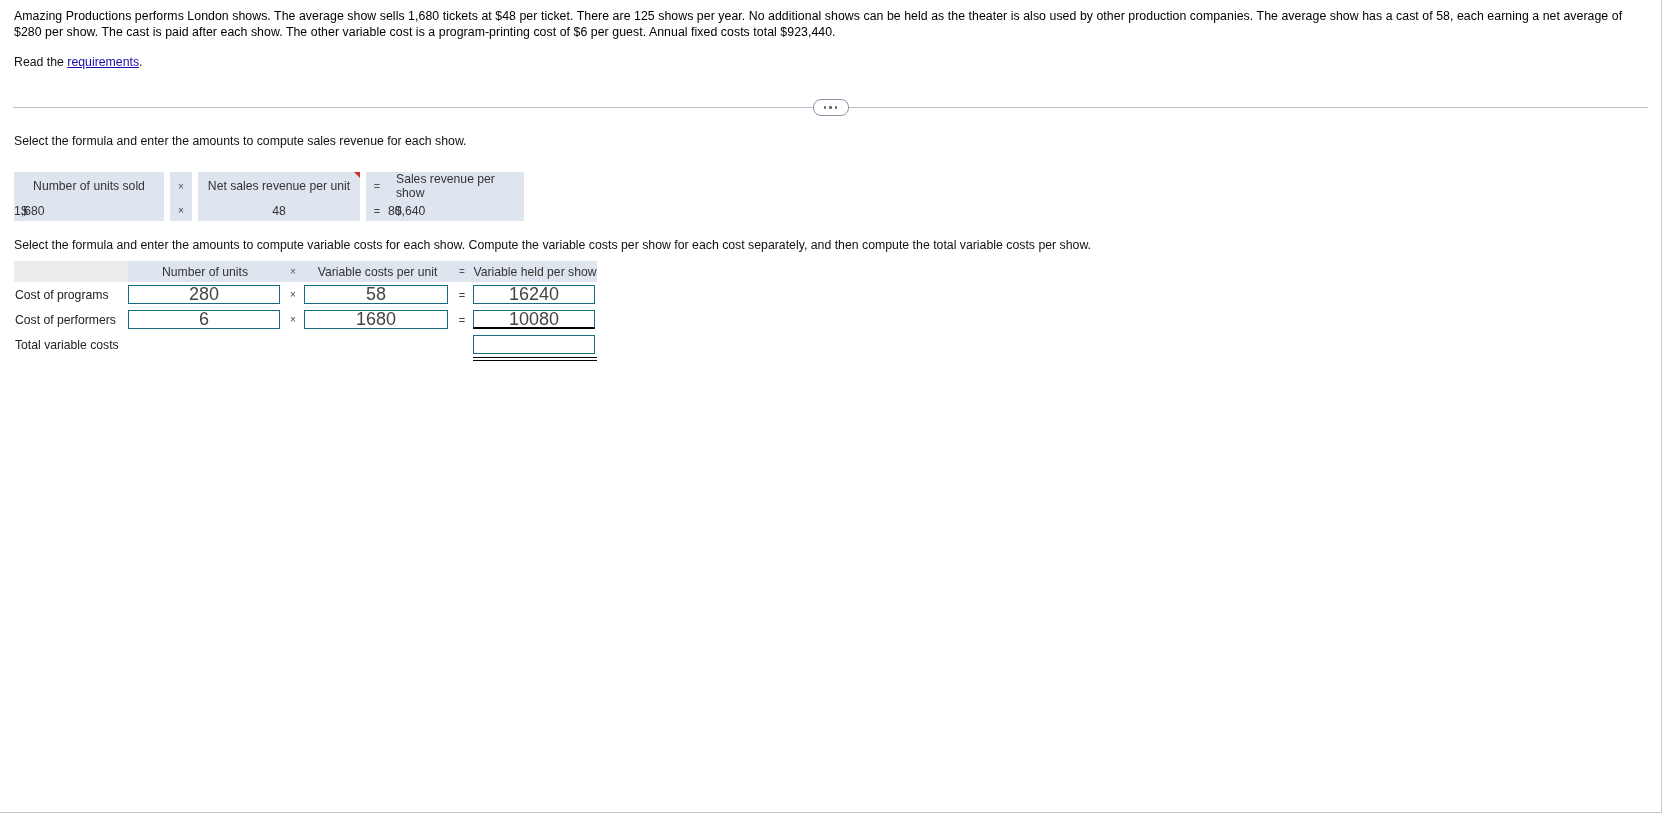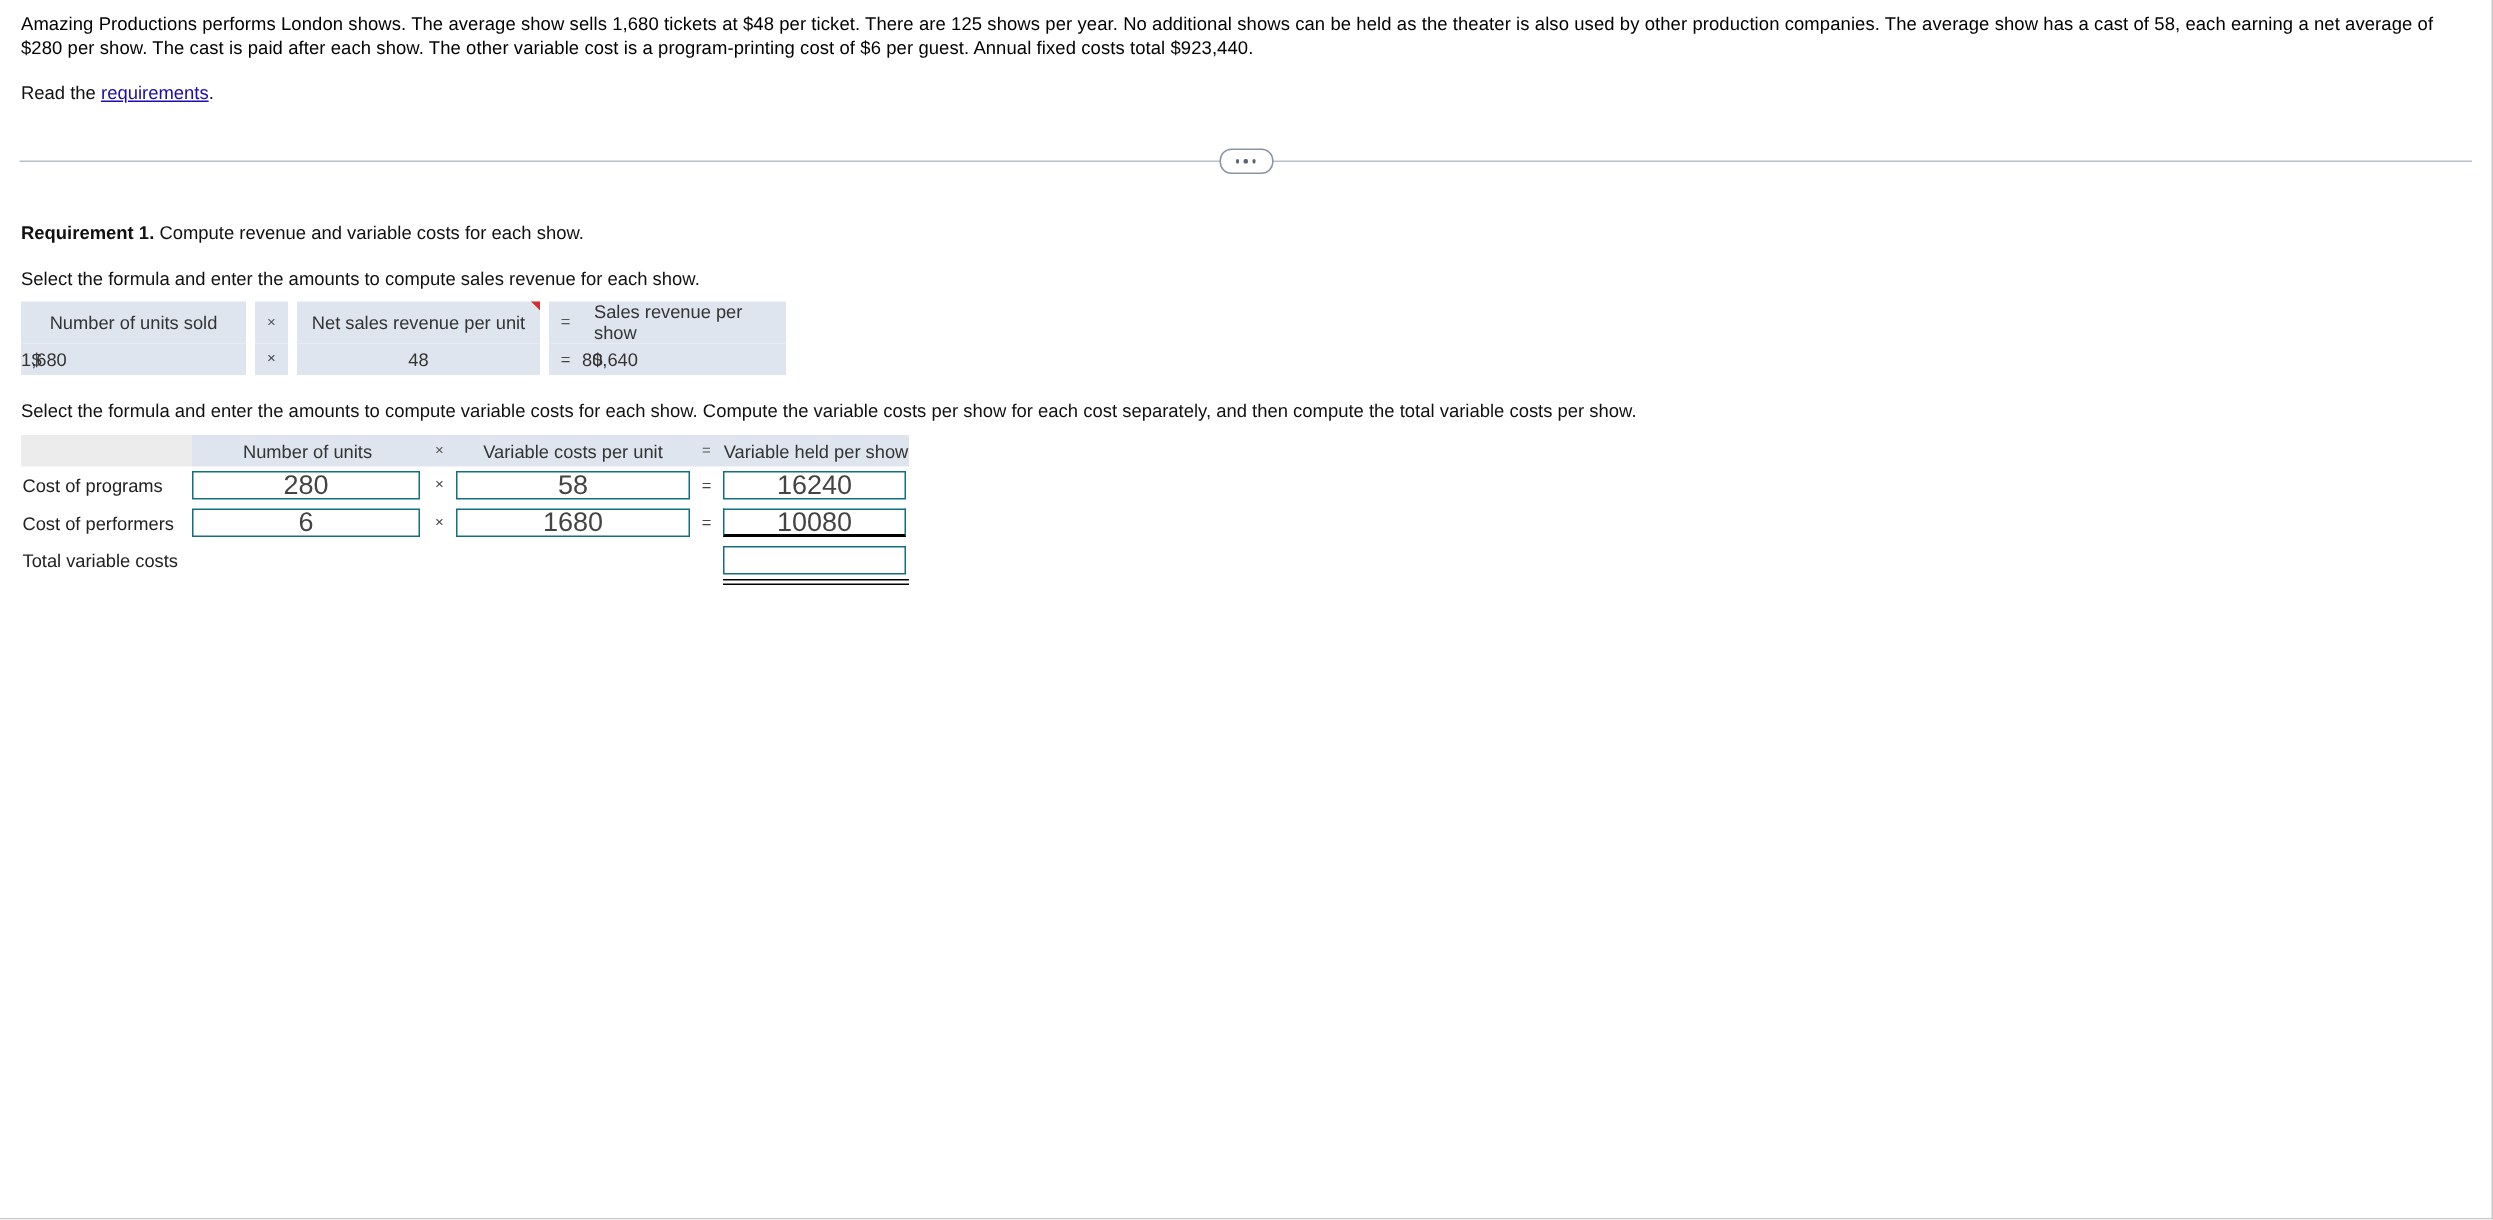--- a/index.html
+++ b/index.html
@@ -93,21 +93,21 @@
   .req-title b { font-weight: bold; }
   .instruction {
     font-size: 12.3px;
     margin-top: 17px;
     color: #111;
   }
 
   
   table.calc { border-collapse: separate; border-spacing: 0; }
   .tbl1 {
-    margin-top: 8px;
+    margin-top: 24px;
     margin-left: 0px;
     font-size: 12.2px;
     color: #222;
   }
   .tbl1 td, .tbl1 th { padding: 0; font-weight: normal; }
   .cell-head {
     background: #dfe5ef;
     height: 22px;
     text-align: center;
     color: #333;
@@ -216,21 +216,21 @@
     height: 19px;
     font-family: "Liberation Sans", sans-serif;
     font-size: 18px;
     color: #444;
     text-align: center;
     padding: 0;
     outline: none;
     display: block;
   }
   .inp.w-units { width: 152px; }
-  .inp.w-per   { width: 156px; }
+  .inp.w-per   { width: 144px; }
   .inp.w-show  { width: 122px; }
   .cellpad { padding: 2px 0 2px 0 !important; }
   .ul-single {
     border-bottom: 2px solid #000;
   }
   .box-dblunder {
     position: relative;
   }
   .box-dblunder::after {
     content: "";
@@ -257,21 +257,20 @@
     <div class="divider-line"></div>
     <div class="dots-pill">
       <span></span>
       <span></span>
       <span></span>
     </div>
   </div>
 
   <div class="req-block">
 
-    <div class="req-title"><b>Requirement 1.</b><span> Compute revenue and variable costs for each show.</span></div>
 
     <div class="instruction">Select the formula and enter the amounts to compute sales revenue for each show.</div>
 
     <table class="calc tbl1">
       <tbody>
           <tr>
         <td class="cell-head" style="width:150px">Number of units sold</td>
         <td class="gap"></td>
         <td class="op-head">×</td>
         <td class="gap"></td>

